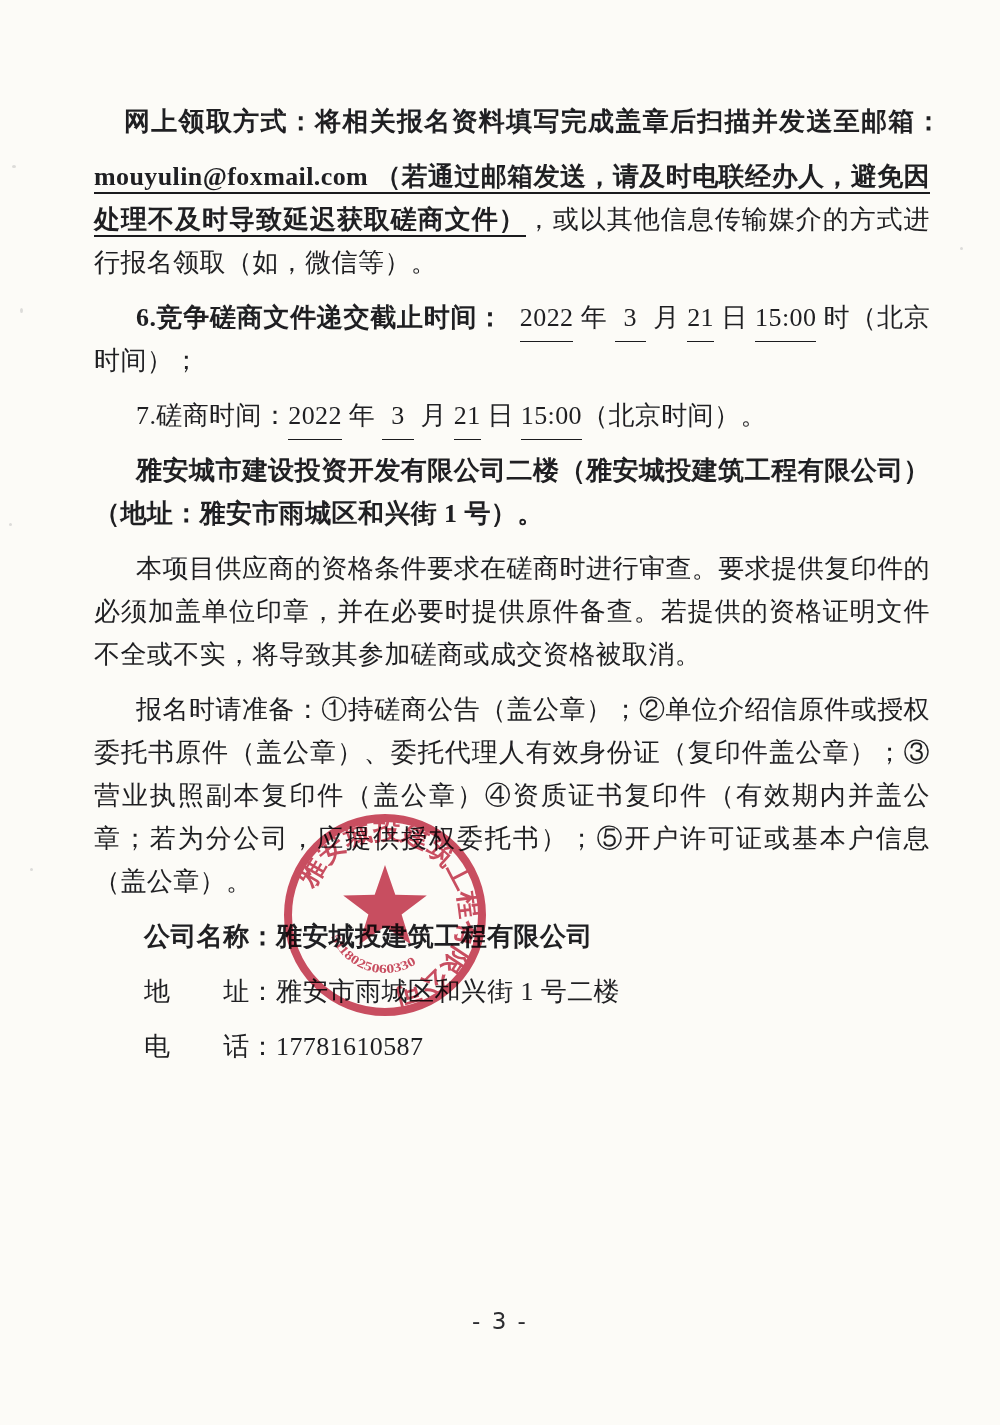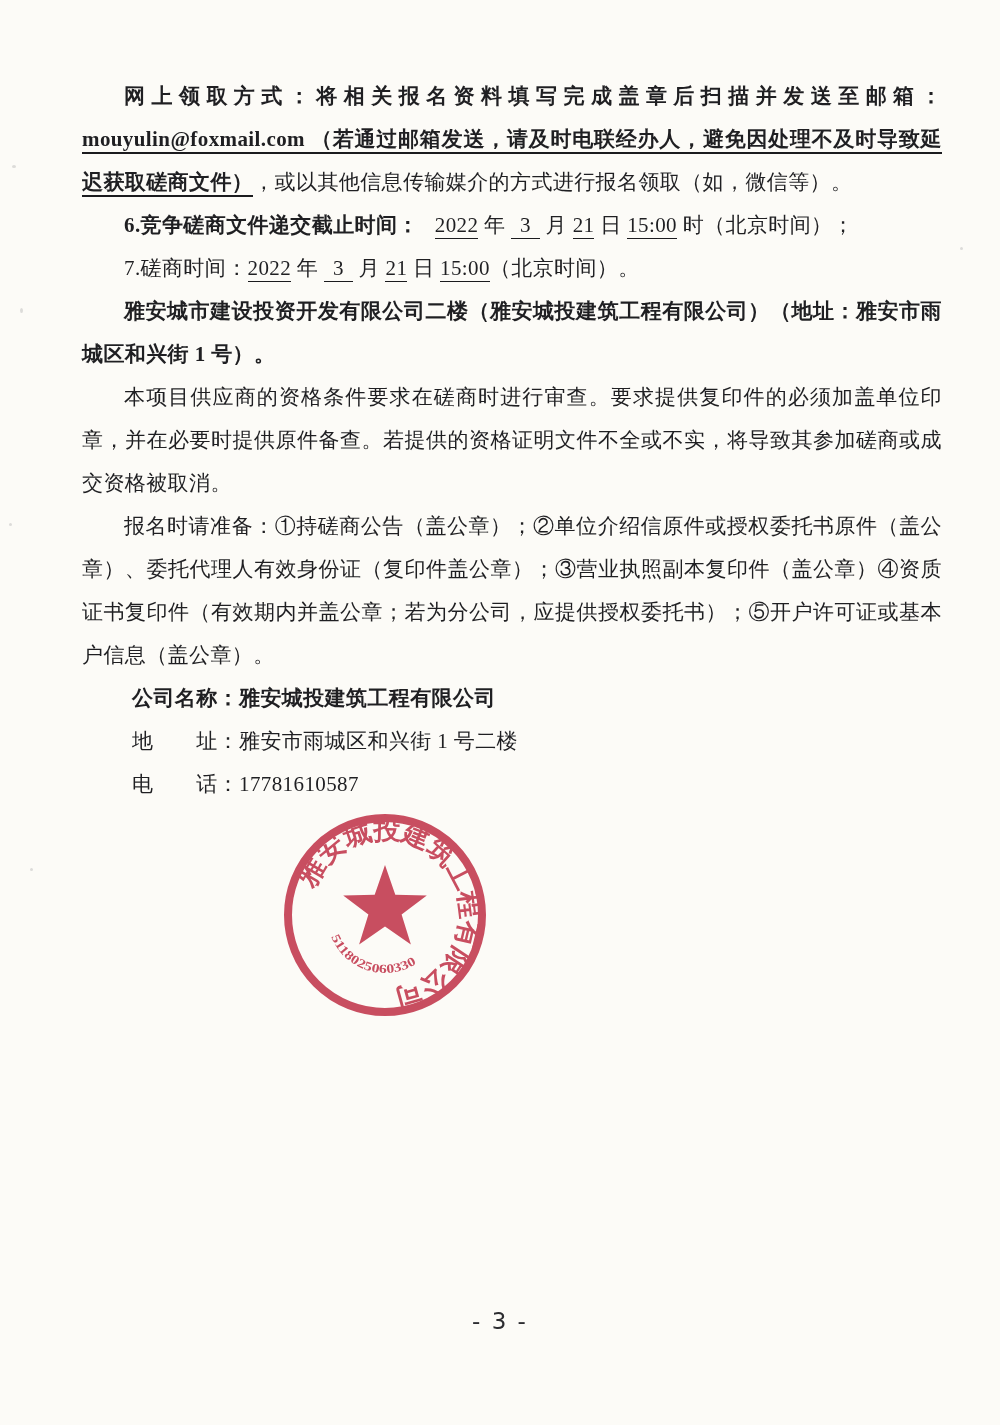--- a/index.html
+++ b/index.html
@@ -6,30 +6,30 @@
   body {
     width: 1000px; height: 1425px;
     position: relative;
     background: #fcfbf7;
     overflow: hidden;
     font-family: "Liberation Serif", "DejaVu Serif", serif;
     color: #1f1f22;
   }
   .page { position: absolute; inset: 0; }
   .doc {
-    position: absolute; left: 82px; top: 75px; width: 860px;
-    font-size: 21px; line-height: 43px; letter-spacing: 0.4px;
+    position: absolute; left: 82px; top: 100px; width: 860px;
+    font-size: 26px; line-height: 43px; letter-spacing: 0.4px;
     text-align: justify;
   }
-  .doc p { margin: 0; text-indent: 42px; }
+  .doc p { margin: 12px; text-indent: 42px; }
   .doc p.noindent { text-indent: 0; }
   .stretch { text-align: justify; text-align-last: justify; text-indent: 42px; }
   .b  { font-weight: bold; }
   .bu { font-weight: bold; border-bottom: 2px solid #1b1b1e; padding-bottom: 1px; }
-  .uv { border-bottom: 1.7px solid #1b1b1e; padding-bottom: 1px; }
+  .uv { border-bottom: 1.7px solid #1b1b1e; padding-bottom: 9px; }
   .pad { padding-left: 9px; padding-right: 9px; }
   .gap { margin-left: 16px; }
   .contact p { text-indent: 50px; }
   .pagenum {
     position: absolute; left: 0; right: 0; top: 1308px;
     text-align: center;
     font-family: "DejaVu Sans", "Liberation Sans", sans-serif;
     font-size: 23px; letter-spacing: 2px; color: #2c2c30;
   }
   .stamp {

